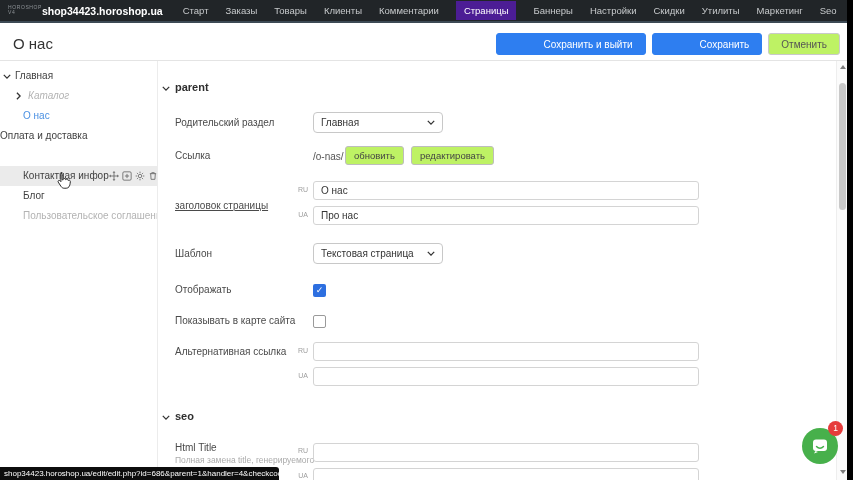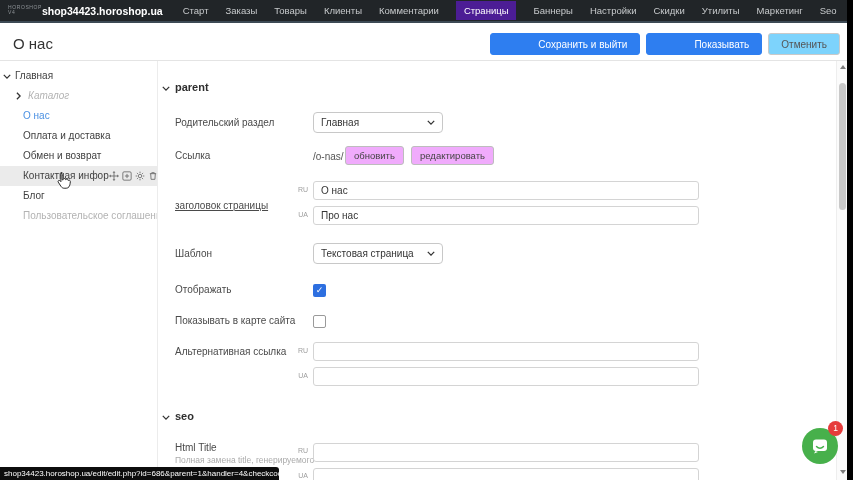--- a/index.html
+++ b/index.html
@@ -25,21 +25,21 @@
   
   .header {
     position:absolute; left:0; top:25px; width:853px; height:36px;
     background:#fff; border-bottom:1px solid #e4e4e4;
   }
   .page-title { position:absolute; left:13px; top:10px; font-size:15px; color:#333; }
   .header-buttons { position:absolute; right:13px; top:8px; display:flex; gap:6px; }
   .btn { height:22px; font-size:10px; border-radius:3px; display:flex; align-items:center;
          padding:0 12px; cursor:pointer; font-family:"Liberation Sans", sans-serif; }
   .btn-primary { background:#2e7ef0; color:#fff; border:1px solid #2e7ef0;padding-left:47px; }
-  .btn-secondary { background:#7dd3fc; color:#555; border:1px solid #c9c9c9; }
+  .btn-secondary { background:#bef264; color:#555; border:1px solid #c9c9c9; }
   
   .sidebar { position:absolute; left:0; top:61px; width:157px; height:419px; background:#fff; }
   .sidebar-divider { position:absolute; left:157px; top:61px; width:1px; height:419px; background:#ececec; }
   .tree-row { position:absolute; left:0; width:157px; height:20px; line-height:20px;
               font-size:10px; color:#3f3f3f; display:flex; align-items:center; cursor:pointer; white-space:nowrap; overflow:hidden; }
   .tree-row .chev { display:inline-flex; width:9px; margin-right:3px; align-items:center; }
   .tree-row.selected { color:#4a90e2; }
   .tree-row.disabled { color:#b3b3b3; }
   .tree-row.hovered { background:#ebebeb; }
   .tree-icons { margin-left:auto; margin-right:5px; display:flex; gap:3px; align-items:center; }
@@ -50,21 +50,21 @@
   .flabel { position:absolute; left:175px; font-size:10px; color:#4a4a4a; }
   .fhint { position:absolute; left:175px; font-size:8.5px; color:#ababab; }
   .lang-badge { position:absolute; left:290px; width:18px; text-align:right; font-size:7px; color:#9d9d9d; }
   .tinput { position:absolute; left:313px; width:386px; height:19px; border:1px solid #d4d4d4;
             border-radius:3px; font-size:10px; color:#333; padding:0 7px;
             font-family:"Liberation Sans", sans-serif; outline:none; background:#fff; }
   .select { position:absolute; left:313px; width:130px; height:21px; border:1px solid #c8c8c8;
             border-radius:4px; background:#fff; font-size:10px; color:#333;
             display:flex; align-items:center; padding:0 7px; cursor:pointer; }
   .select .sel-chev { margin-left:auto; display:flex; }
-  .small-btn { position:absolute; height:19px; background:#f0abfc; border:1px solid #bdbdbd; border-radius:3px;
+  .small-btn { position:absolute; height:19px; background:#bef264; border:1px solid #bdbdbd; border-radius:3px;
                font-size:9.5px; color:#444; display:flex; align-items:center; padding:0 8px; cursor:pointer; }
   .link-value { position:absolute; font-size:10px; color:#555; }
   .checkbox { position:absolute; left:313px; width:13px; height:13px; border-radius:2px; cursor:pointer; }
   .checkbox.checked { background:#2d6fe0; color:#fff; font-size:9px; line-height:13px; text-align:center; }
   .checkbox.unchecked { background:#fff; border:1px solid #9a9a9a; }
   
   .statusbar { position:absolute; left:0; top:467px; width:279px; height:13px; background:#0d0d0d;
                color:#fff; font-size:8px; line-height:13px; padding-left:4px;
                border-top-right-radius:3px; white-space:nowrap; overflow:hidden; z-index:30; }
   .scrollbar { position:absolute; left:836px; top:61px; width:11px; height:419px;
@@ -114,21 +114,21 @@
           </svg>
       </span>
 
     </div>
   </div>
 
   <div class="header">
     <div class="page-title">О нас</div>
     <div class="header-buttons">
       <button class="btn btn-primary">Сохранить и выйти</button>
-      <button class="btn btn-primary">Показывать</button>
+      <button class="btn btn-primary">Сохранить</button>
       <button class="btn btn-secondary">Отменить</button>
     </div>
   </div>
 
   <div class="sidebar">
     <div class="tree-row" style="top:5px; padding-left:3px;">
       <span class="chev">
           <svg width="8" height="5" viewBox="0 0 10 6">
             <path d="M1 1l4 4 4-4" stroke="#333" stroke-width="1.6" fill="none"></path>
           </svg>
@@ -139,25 +139,22 @@
       <span class="chev">
           <svg width="5" height="8" viewBox="0 0 6 10">
             <path d="M1 1l4 4-4 4" stroke="#333" stroke-width="1.6" fill="none"></path>
           </svg>
         </span>
       <span>Каталог</span>
     </div>
     <div class="tree-row selected" style="top:45px; padding-left:23px;">
       <span>О нас</span>
     </div>
-    <div class="tree-row" style="top:65px; padding-left:23px;">
+    <div class="tree-row" style="top:65px; ">
       <span>Оплата и доставка</span>
-    </div>
-    <div class="tree-row" style="top:85px; padding-left:23px;">
-      <span>Обмен и возврат</span>
     </div>
     <div class="tree-row hovered" style="top:105px; padding-left:23px;">
       <span>Контактная инфор</span>
       <span class="tree-icons">
         <span>
             <svg width="10" height="10" viewBox="0 0 12 12">
               <path d="M6 2v8M2 6h8" stroke="#666" stroke-width="1"></path>
               <path d="M6 0l1.7 2.2H4.3zM6 12l1.7-2.2H4.3zM0 6l2.2-1.7v3.4zM12 6l-2.2-1.7v3.4z" fill="#666"></path>
             </svg>
           </span>

